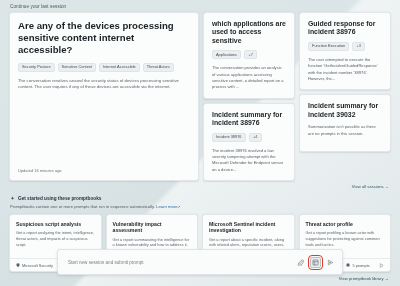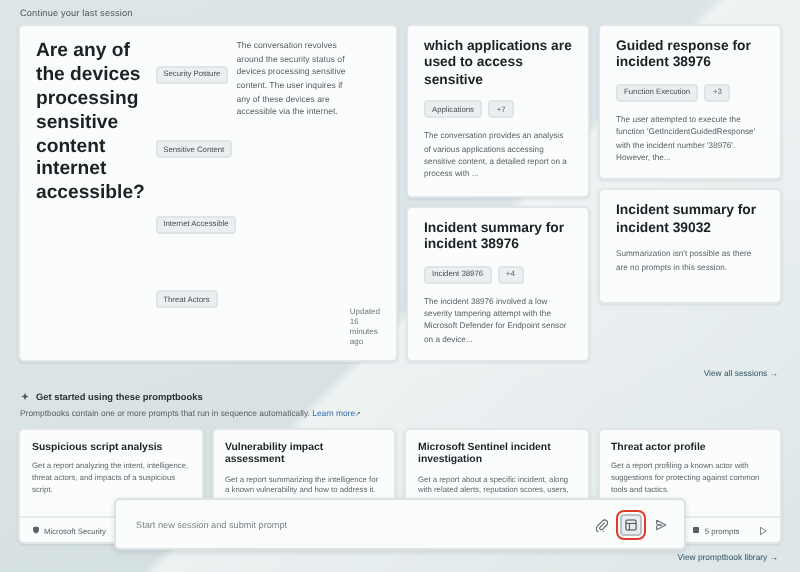--- a/index.html
+++ b/index.html
@@ -53,21 +53,21 @@
   .tag.more{background:#eceff1;color:#545c61;padding:1.6px 3.4px;}
 
   .card-desc{
     font-size:4.1px;line-height:1.55;color:#5a6268;margin:0;
   }
   .card.big .card-desc{font-size:4.3px;}
 
   .updated{
     font-size:4px;color:#6c757b;margin-top:auto;padding-top:8px;
   }
-  .card.big{display:flex;}
+  .card.big{display:flex;flex-direction:column;}
 
   .view-all{
     text-align:right;padding:3px 11px 0 0;font-size:4.2px;color:#3f5c6b;
   }
   .view-all .lnk{color:#2f5568;text-decoration:none;}
   .arrow-g{font-size:4.2px;}
 
   
   .pb-head{
     display:flex;align-items:center;gap:3px;padding:7px 0 0 10px;

